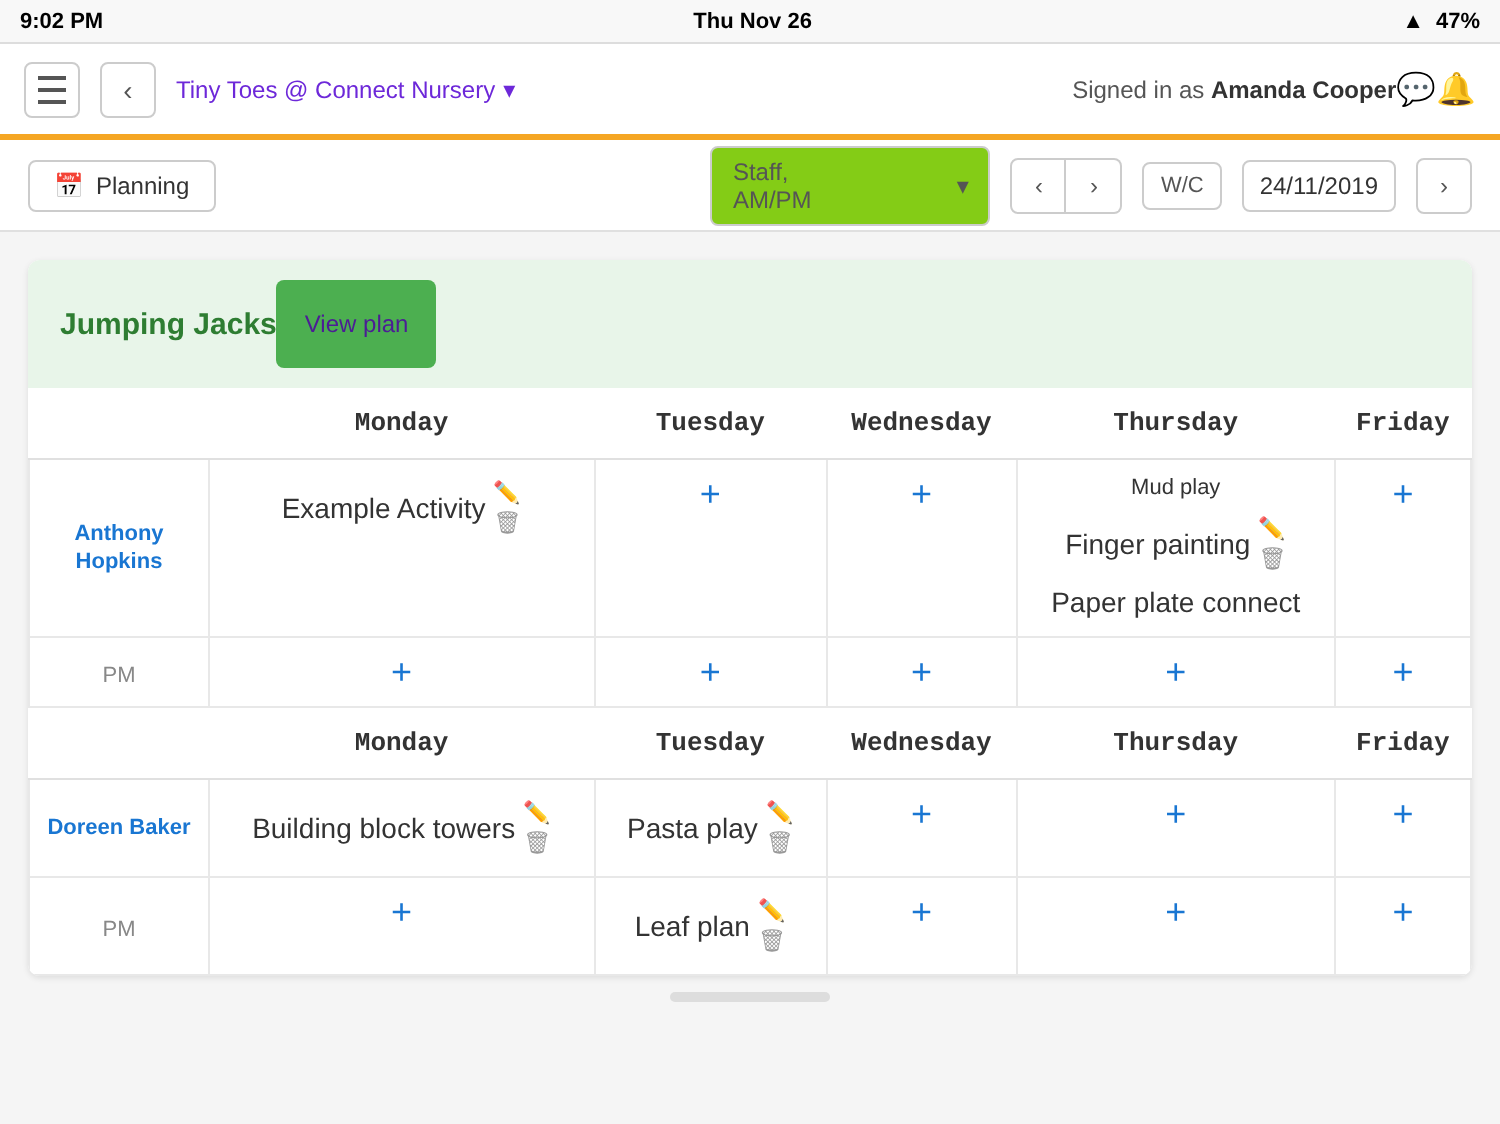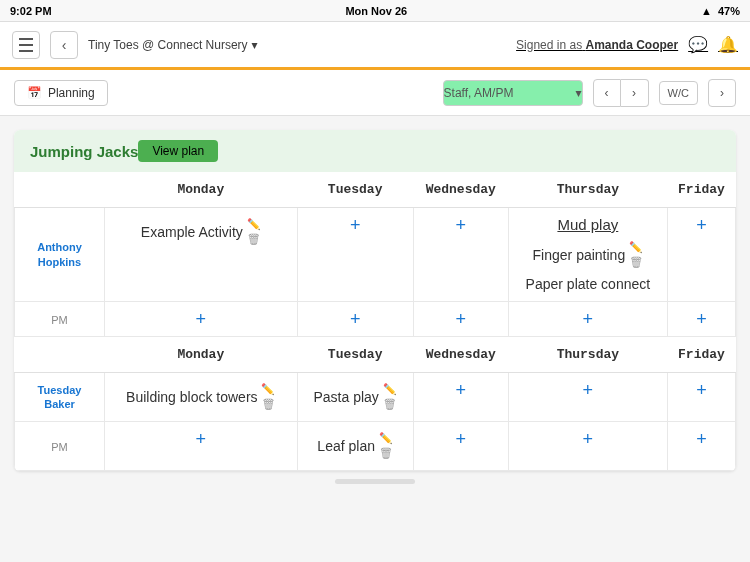--- a/index.html
+++ b/index.html
@@ -41,23 +41,23 @@
     .back-btn {
       width: 28px; height: 28px;
       border: 1px solid #ccc;
       border-radius: 4px;
       display: flex; align-items: center; justify-content: center;
       cursor: pointer; background: white; font-size: 14px; color: #555;
     }
     .logo { font-size: 26px; font-weight: 300; color: #2196F3; }
     .logo span { color: #f5a623; font-weight: 700; }
     .nursery-selector {
-      font-size: 12px; color: #404040; display: flex; align-items: center; gap: 4px; cursor: pointer;
-    }
-    .nav-right { margin-left: auto; display: flex; align-items: center; gap: 10px; font-size: 12px; text-decoration: underline; }
+      font-size: 12px; color: #6d28d9; display: flex; align-items: center; gap: 4px; cursor: pointer;
+    }
+    .nav-right { margin-left: auto; display: flex; align-items: center; font-size: 12px; }
     .nav-right .signed-in { color: #555; }
     .nav-right .signed-in b { color: #333; }
     .nav-icon { font-size: 16px; color: #888; cursor: pointer; }
 
     
     .toolbar {
       background: white;
       height: 46px;
       display: flex;
       align-items: center;
@@ -72,23 +72,23 @@
       font-size: 12px;
       background: white;
       display: flex; align-items: center; gap: 6px;
       cursor: pointer; color: #333;
     }
     .calendar-icon { color: #888; }
     .filter-dropdown {
       margin-left: auto;
       border: 1px solid #ccc;
       border-radius: 4px;
-      padding: 5px 0;
+      padding: 5px 10px;
       font-size: 12px;
-      background: #86efac;
+      background: #84cc16;
       width: 140px;
       display: flex; align-items: center; justify-content: space-between;
       cursor: pointer; color: #555; gap: 48px;
     }
     .nav-arrows { display: flex; gap: 0; }
     .nav-arrow {
       border: 1px solid #ccc;
       width: 28px; height: 28px;
       display: flex; align-items: center; justify-content: center;
       cursor: pointer; background: white; font-size: 12px; color: #555;
@@ -130,24 +130,24 @@
       display: flex;
       align-items: center;
     }
     .group-name {
       font-size: 15px;
       font-weight: 600;
       color: #2e7d32;
     }
     .view-plan-btn {
       background: #4caf50;
-      color: #000000;
+      color: #4c1d95;
       border: none;
       border-radius: 4px;
-      padding: 4px 14px;
+      padding: 15px 14px;
       font-size: 12px;
       cursor: pointer;
     }
 
     
     .schedule-table {
       width: 100%;
       border-collapse: collapse;
     }
     .schedule-table th {
@@ -195,33 +195,33 @@
     .edit-icon { color: #f5a623; font-size: 11px; cursor: pointer; }
     .delete-icon { color: #999; font-size: 11px; cursor: pointer; }
     .add-btn {
       color: #1976d2;
       font-size: 18px;
       cursor: pointer;
       font-weight: 300;
       line-height: 1;
     }
     .activity-list { display: flex; flex-direction: column; gap: 4px; align-items: center; }
-    .mud-play { font-size: 15px; color: #333; margin-bottom: 2px; text-decoration: underline; }
+    .mud-play { font-size: 11px; color: #333; margin-bottom: 2px; }
 
     
     .main::-webkit-scrollbar { width: 5px; }
     .main::-webkit-scrollbar-thumb { background: #ccc; border-radius: 3px; }
     .bottom-scroll { height: 5px; background: #ddd; border-radius: 3px; margin: 4px auto; width: 80px; }
   </style>
 </head>
 <body>
 
 <div class="status-bar">
   <div class="time">9:02 PM</div>
-  <div>Mon Nov 26</div>
+  <div>Thu Nov 26</div>
   <div class="right">
     <span>▲</span>
     <span>47%</span>
   </div>
 </div>
 
 <div class="top-nav">
   <div class="hamburger-btn">
     <span></span>
     <span></span>
@@ -248,20 +248,21 @@
   </button>
   <div class="filter-dropdown">
     <span>Staff, AM/PM</span>
     <span>▾</span>
   </div>
   <div class="nav-arrows">
     <div class="nav-arrow">‹</div>
     <div class="nav-arrow">›</div>
   </div>
   <div class="wc-badge">W/C</div>
+  <div class="date-input">24/11/2019</div>
   <div class="nav-arrow" style="border-radius:4px; border:1px solid #ccc;">›</div>
 </div>
 
 <div class="main">
 
   <div class="group-card">
     <div class="group-header">
       <span class="group-name">Jumping Jacks</span>
       <button class="view-plan-btn">View plan</button>
     </div>
@@ -348,21 +349,21 @@
           <th style="background:white; padding:10px 6px; text-align:center; font-size:13px; font-weight:600; color:#333; border-bottom:1px solid #e0e0e0;"></th>
           <th style="background:white; padding:10px 6px; text-align:center; font-size:13px; font-weight:600; color:#333; border-bottom:1px solid #e0e0e0;">Monday</th>
           <th style="background:white; padding:10px 6px; text-align:center; font-size:13px; font-weight:600; color:#333; border-bottom:1px solid #e0e0e0;">Tuesday</th>
           <th style="background:white; padding:10px 6px; text-align:center; font-size:13px; font-weight:600; color:#333; border-bottom:1px solid #e0e0e0;">Wednesday</th>
           <th style="background:white; padding:10px 6px; text-align:center; font-size:13px; font-weight:600; color:#333; border-bottom:1px solid #e0e0e0;">Thursday</th>
           <th style="background:white; padding:10px 6px; text-align:center; font-size:13px; font-weight:600; color:#333; border-bottom:1px solid #e0e0e0;">Friday</th>
         </tr>
 
         <tr>
           <td style="text-align:center; vertical-align:middle; padding:6px;">
-            <div class="staff-name">Tuesday Baker</div>
+            <div class="staff-name">Doreen Baker</div>
           </td>
 
           <td>
             <div class="activity-cell">
               <div class="activity-item">
                 <span class="activity-name">Building block towers</span>
                 <div class="activity-actions">
                   <span class="edit-icon">✏️</span>
                   <span class="delete-icon">🗑</span>
                 </div>

